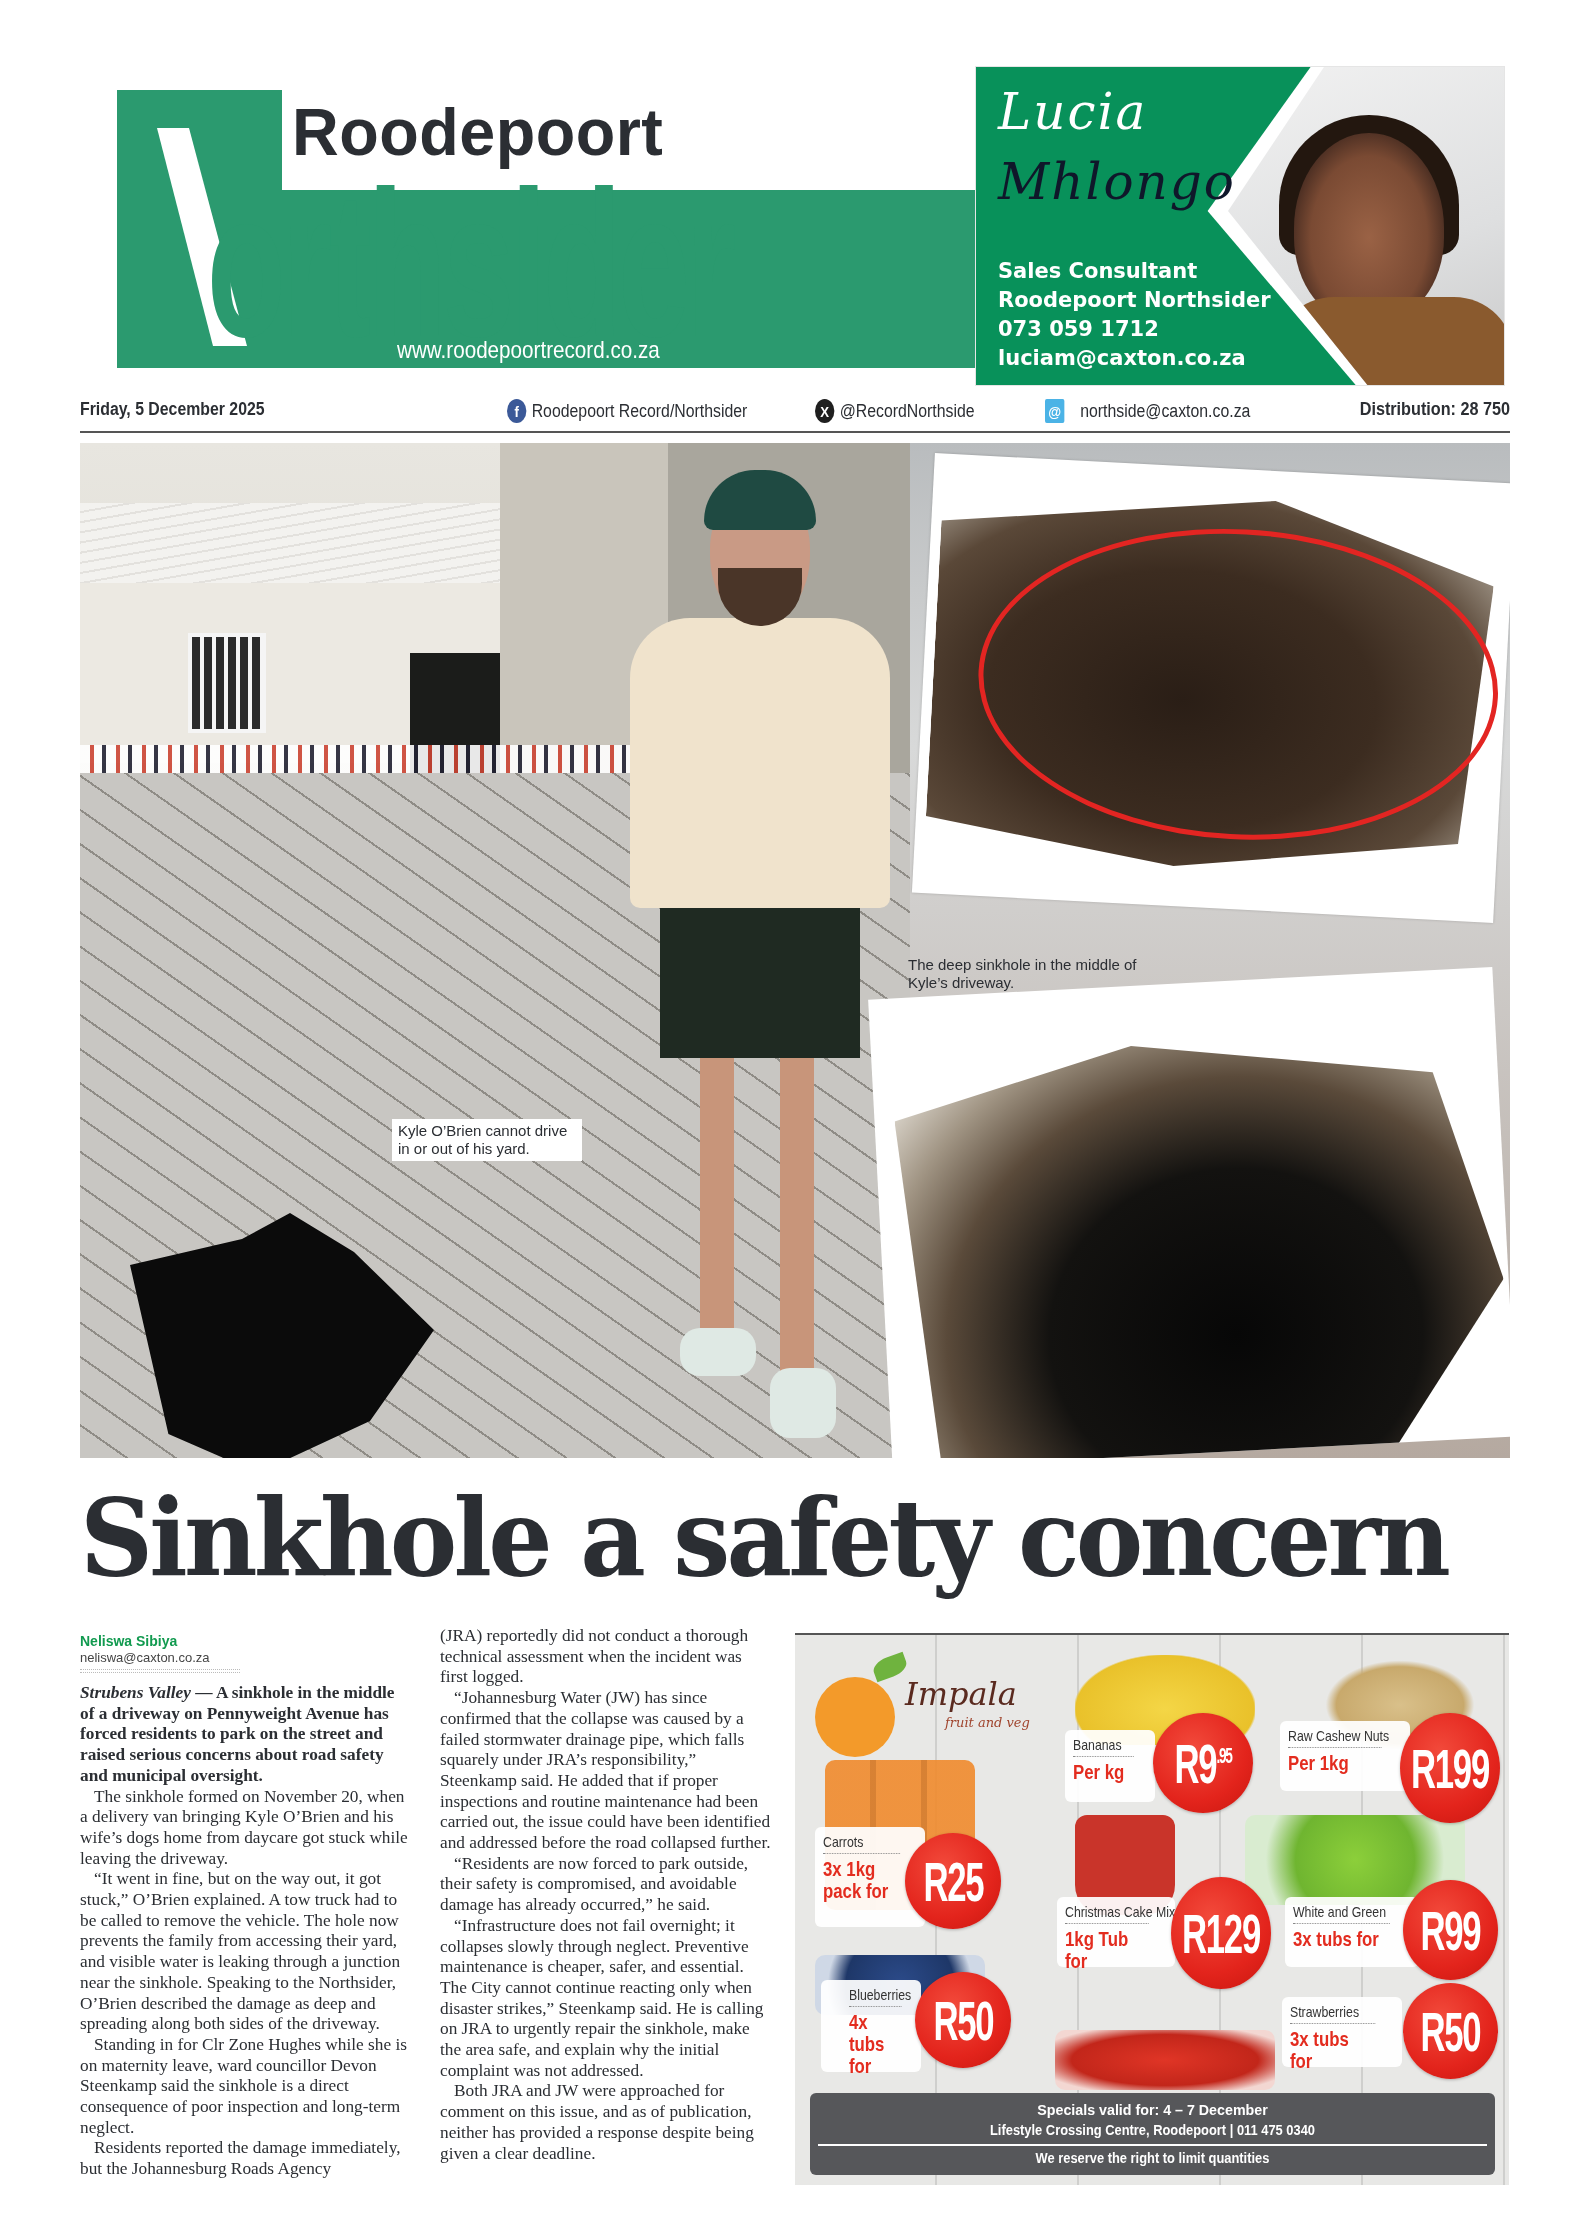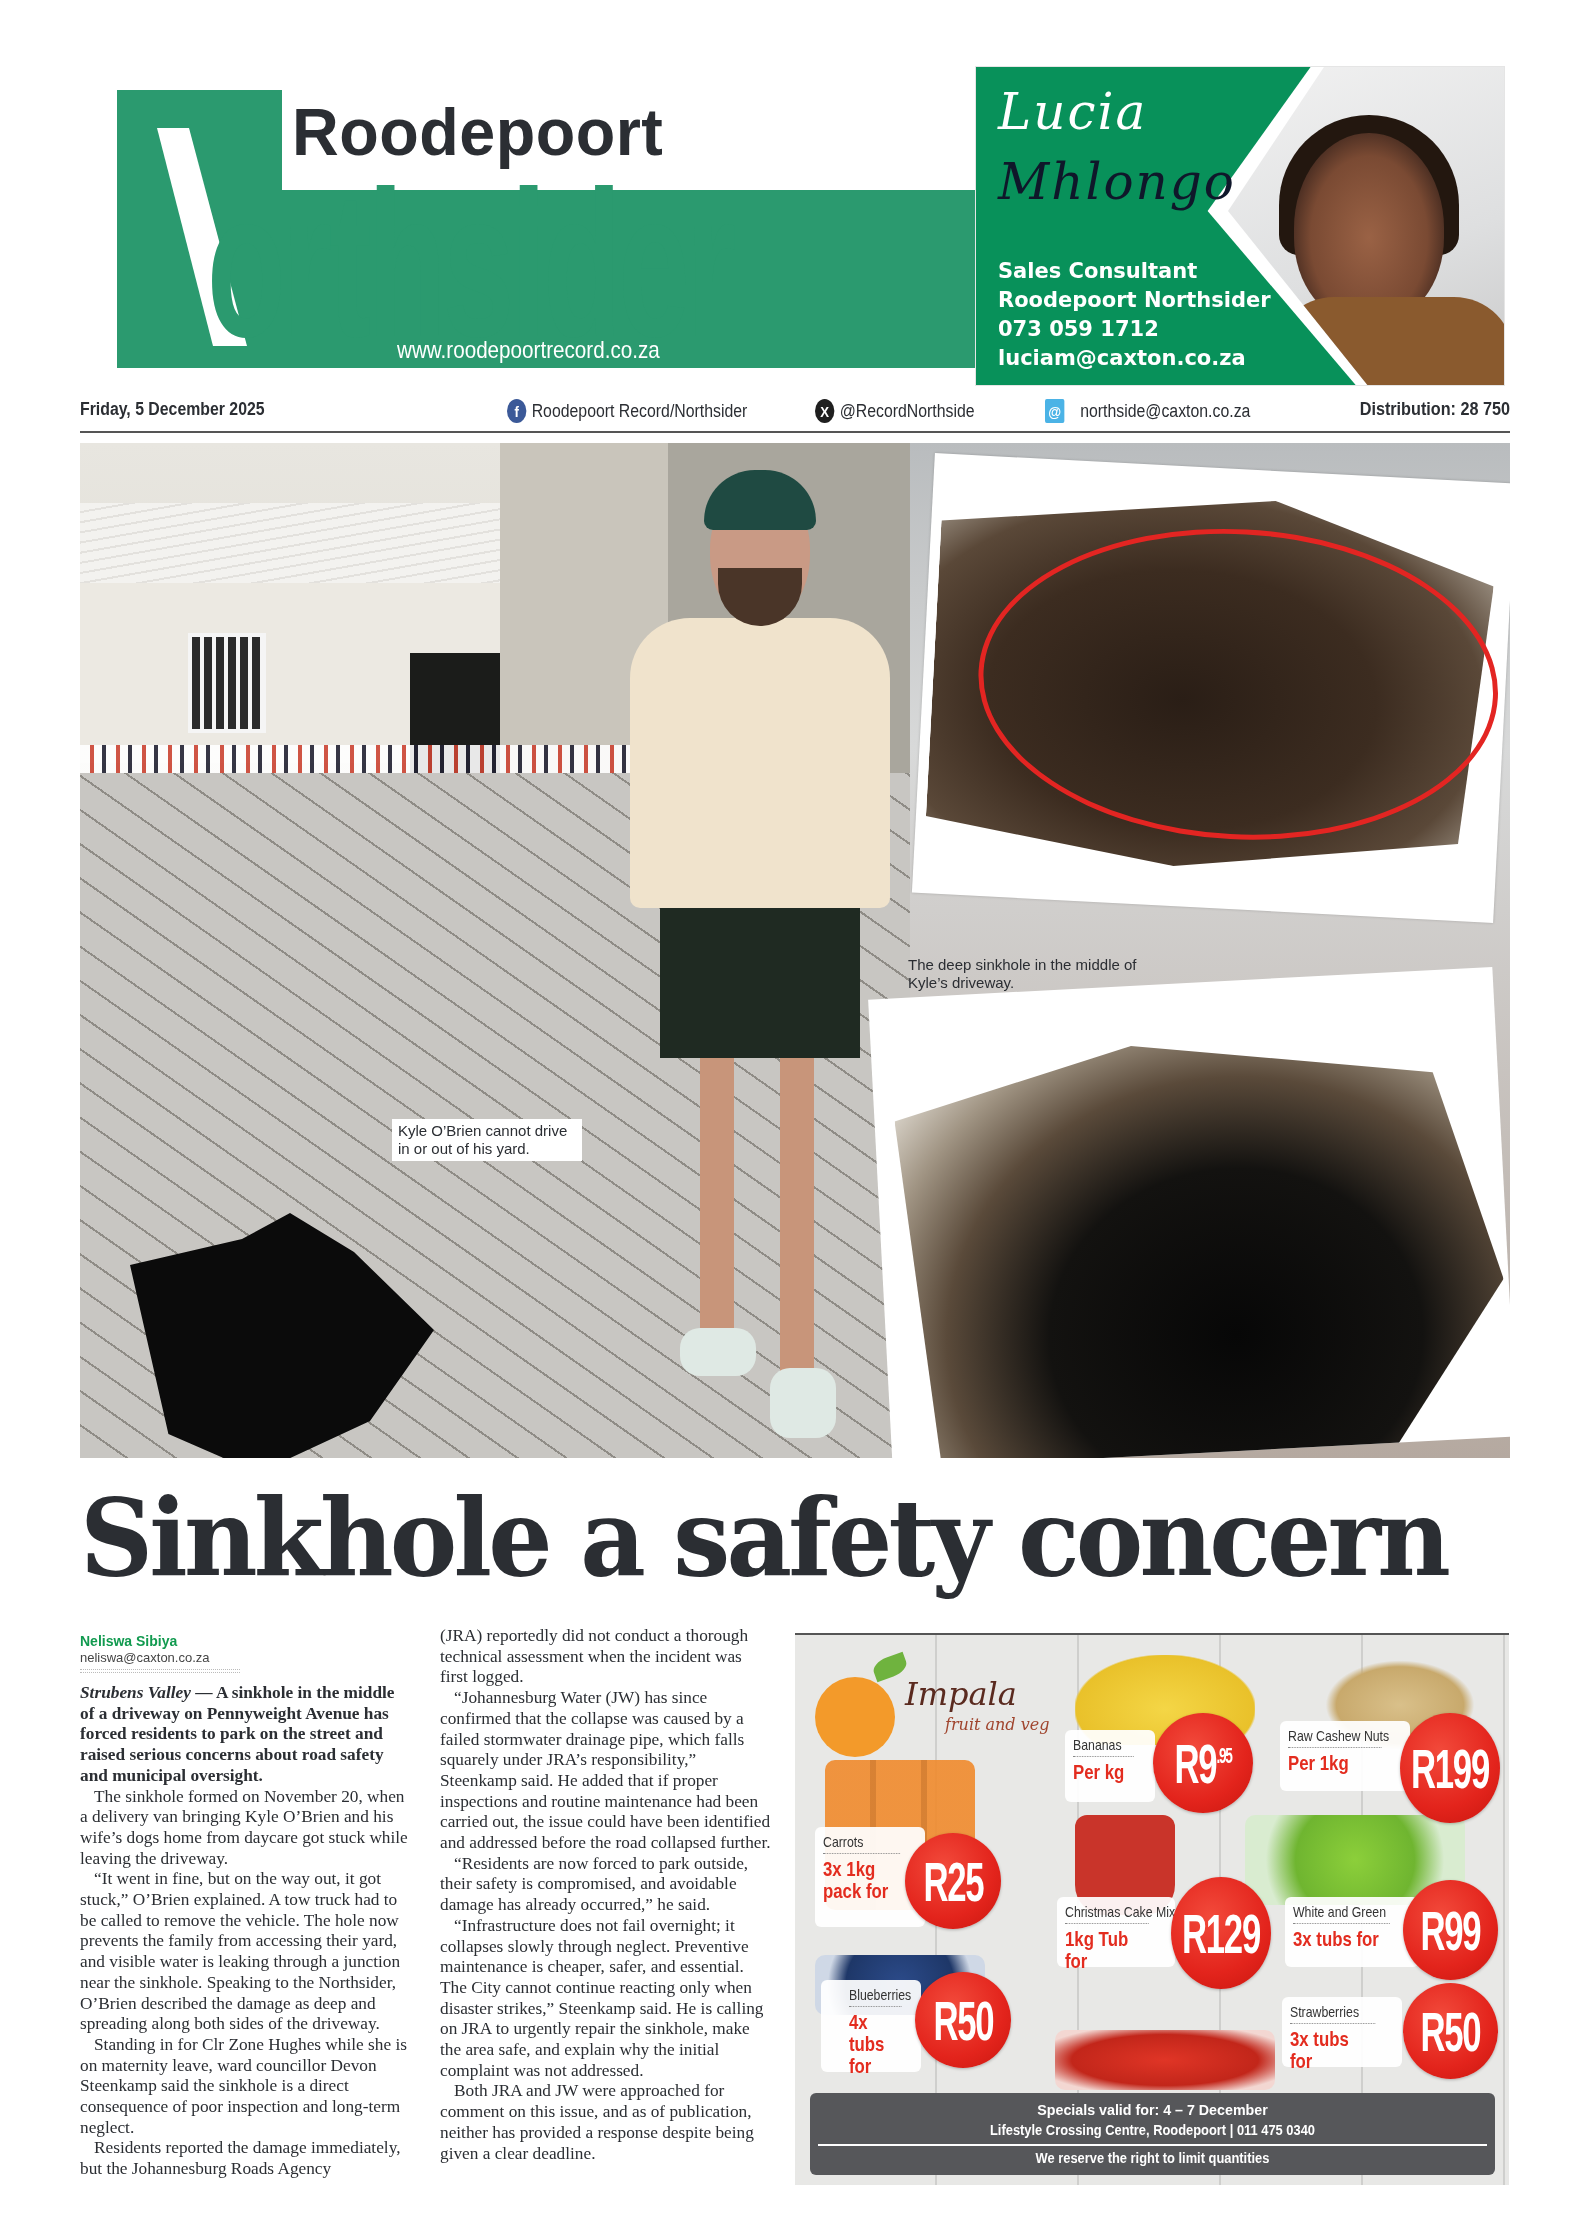--- a/index.html
+++ b/index.html
@@ -88,21 +88,21 @@
   .p { text-indent: 14px; }
   .p.first { text-indent: 0; }
 
   
   .ad-impala { position: absolute; left: 795px; top: 1633px; width: 714px; height: 552px; background:
       repeating-linear-gradient(90deg, #e8e8e6 0 140px, #cfcfcd 140px 142px),
       #e6e6e4; border-top: 2px solid #555; overflow: hidden; }
   .impala-logo-orange { position: absolute; left: 20px; top: 42px; width: 80px; height: 80px; border-radius: 50%; background: #f39a2a; }
   .impala-leaf { position: absolute; left: 78px; top: 22px; width: 34px; height: 20px; background: #6fb33e; border-radius: 50% 0; transform: rotate(-20deg); }
   .impala-name { position: absolute; left: 110px; top: 40px; font-family: "DejaVu Serif", serif; font-style: italic; font-size: 32px; color: #5a2a1f; }
-  .impala-sub { position: absolute; left: 150px; top: 80px; font-family: "DejaVu Serif", serif; font-style: italic; font-size: 16px; color: #a0452e; }
+  .impala-sub { position: absolute; left: 150px; top: 80px; font-family: "DejaVu Serif", serif; font-style: italic; font-size: 13px; color: #a0452e; }
 
   .prod-img { position: absolute; border-radius: 10px; }
   .pbox { position: absolute; background: rgba(255,255,255,0.93); border-radius: 6px; padding: 6px 8px; }
   .pname { font-family: "Liberation Sans", sans-serif; font-size: 15px; color: #333; transform: scaleX(0.82); transform-origin: left; white-space: nowrap; padding-bottom: 3px; border-bottom: 1px dotted #888; margin-bottom: 4px; }
   .pdesc { font-family: "Liberation Sans", sans-serif; font-weight: 700; font-size: 21px; color: #e32c1f; line-height: 22px; transform: scaleX(0.8); transform-origin: left; }
   .price { position: absolute; border-radius: 50%; background: radial-gradient(circle at 40% 35%, #f24a3b 0%, #e3241c 60%, #c8160f 100%); color: #fff; font-family: "Liberation Sans", sans-serif; font-weight: 700; display: flex; align-items: center; justify-content: center; box-shadow: 0 1px 3px rgba(0,0,0,0.25); }
   .price span.num { transform: scaleX(0.62); display: inline-block; font-size: 56px; letter-spacing: -2px; white-space: nowrap; }
   .price sup { font-size: 22px; }
 
   .impala-footer { position: absolute; left: 15px; top: 458px; width: 685px; height: 82px; background: #56575a; border-radius: 6px; color: #fff; text-align: center; font-family: "Liberation Sans", sans-serif; font-weight: 700; }

